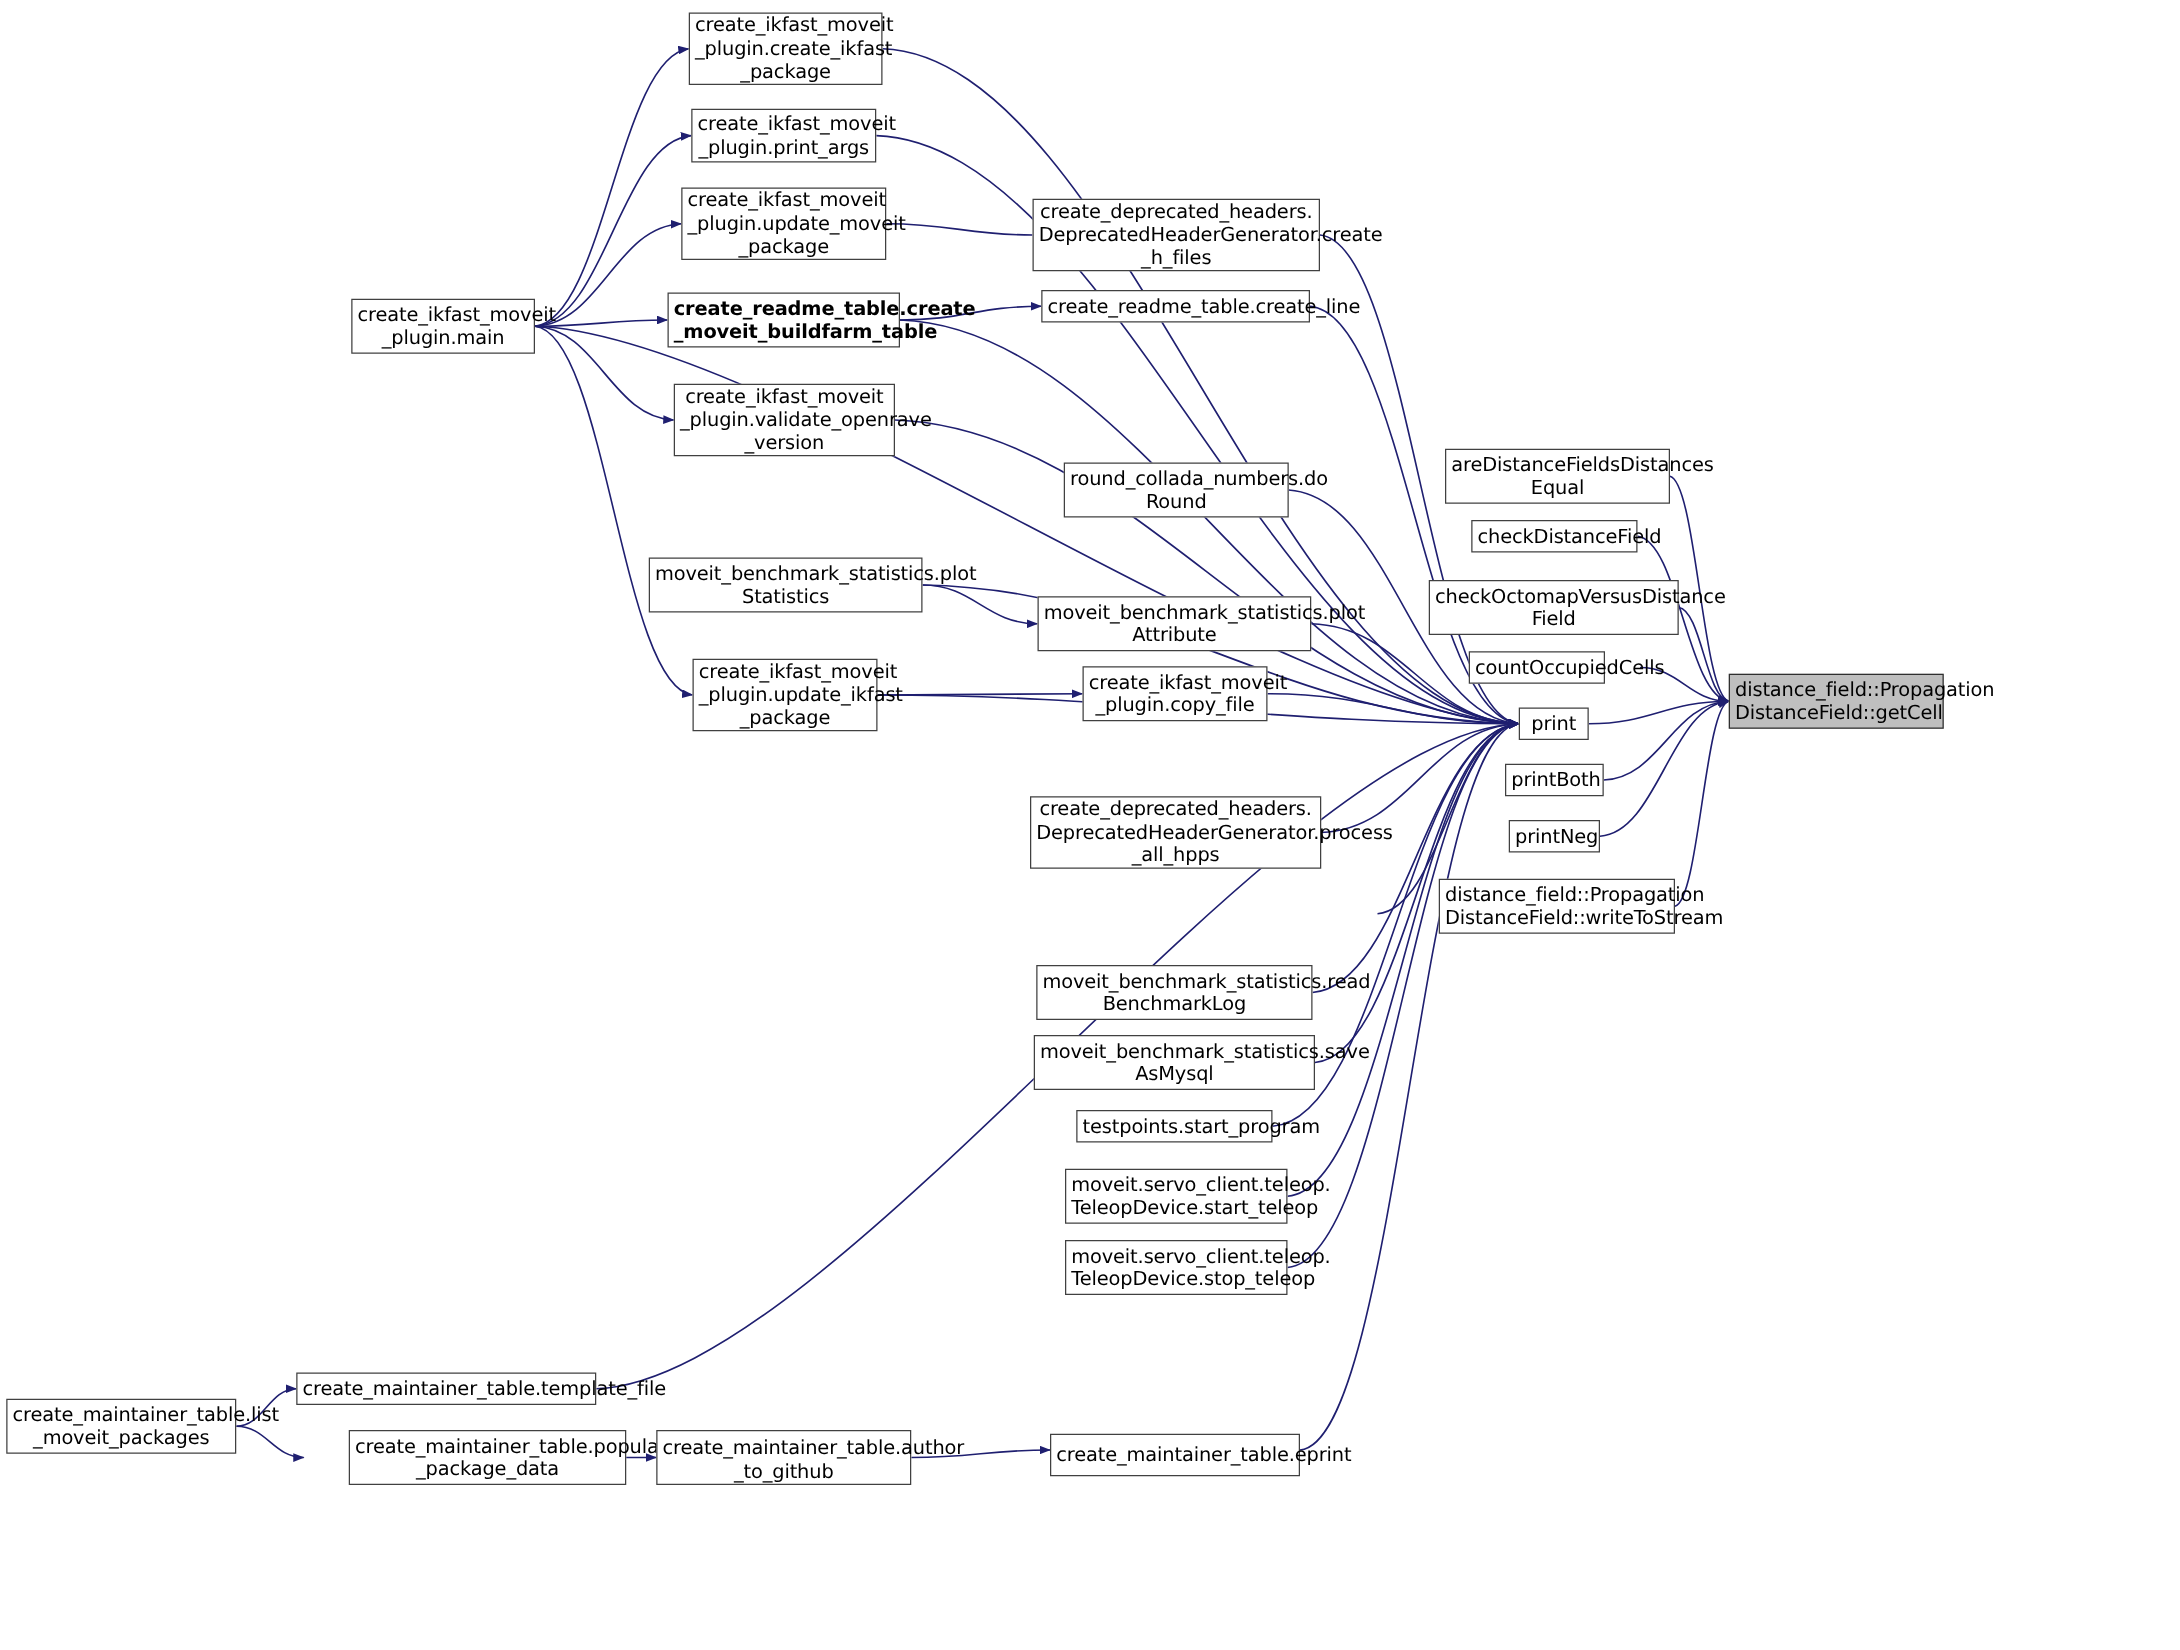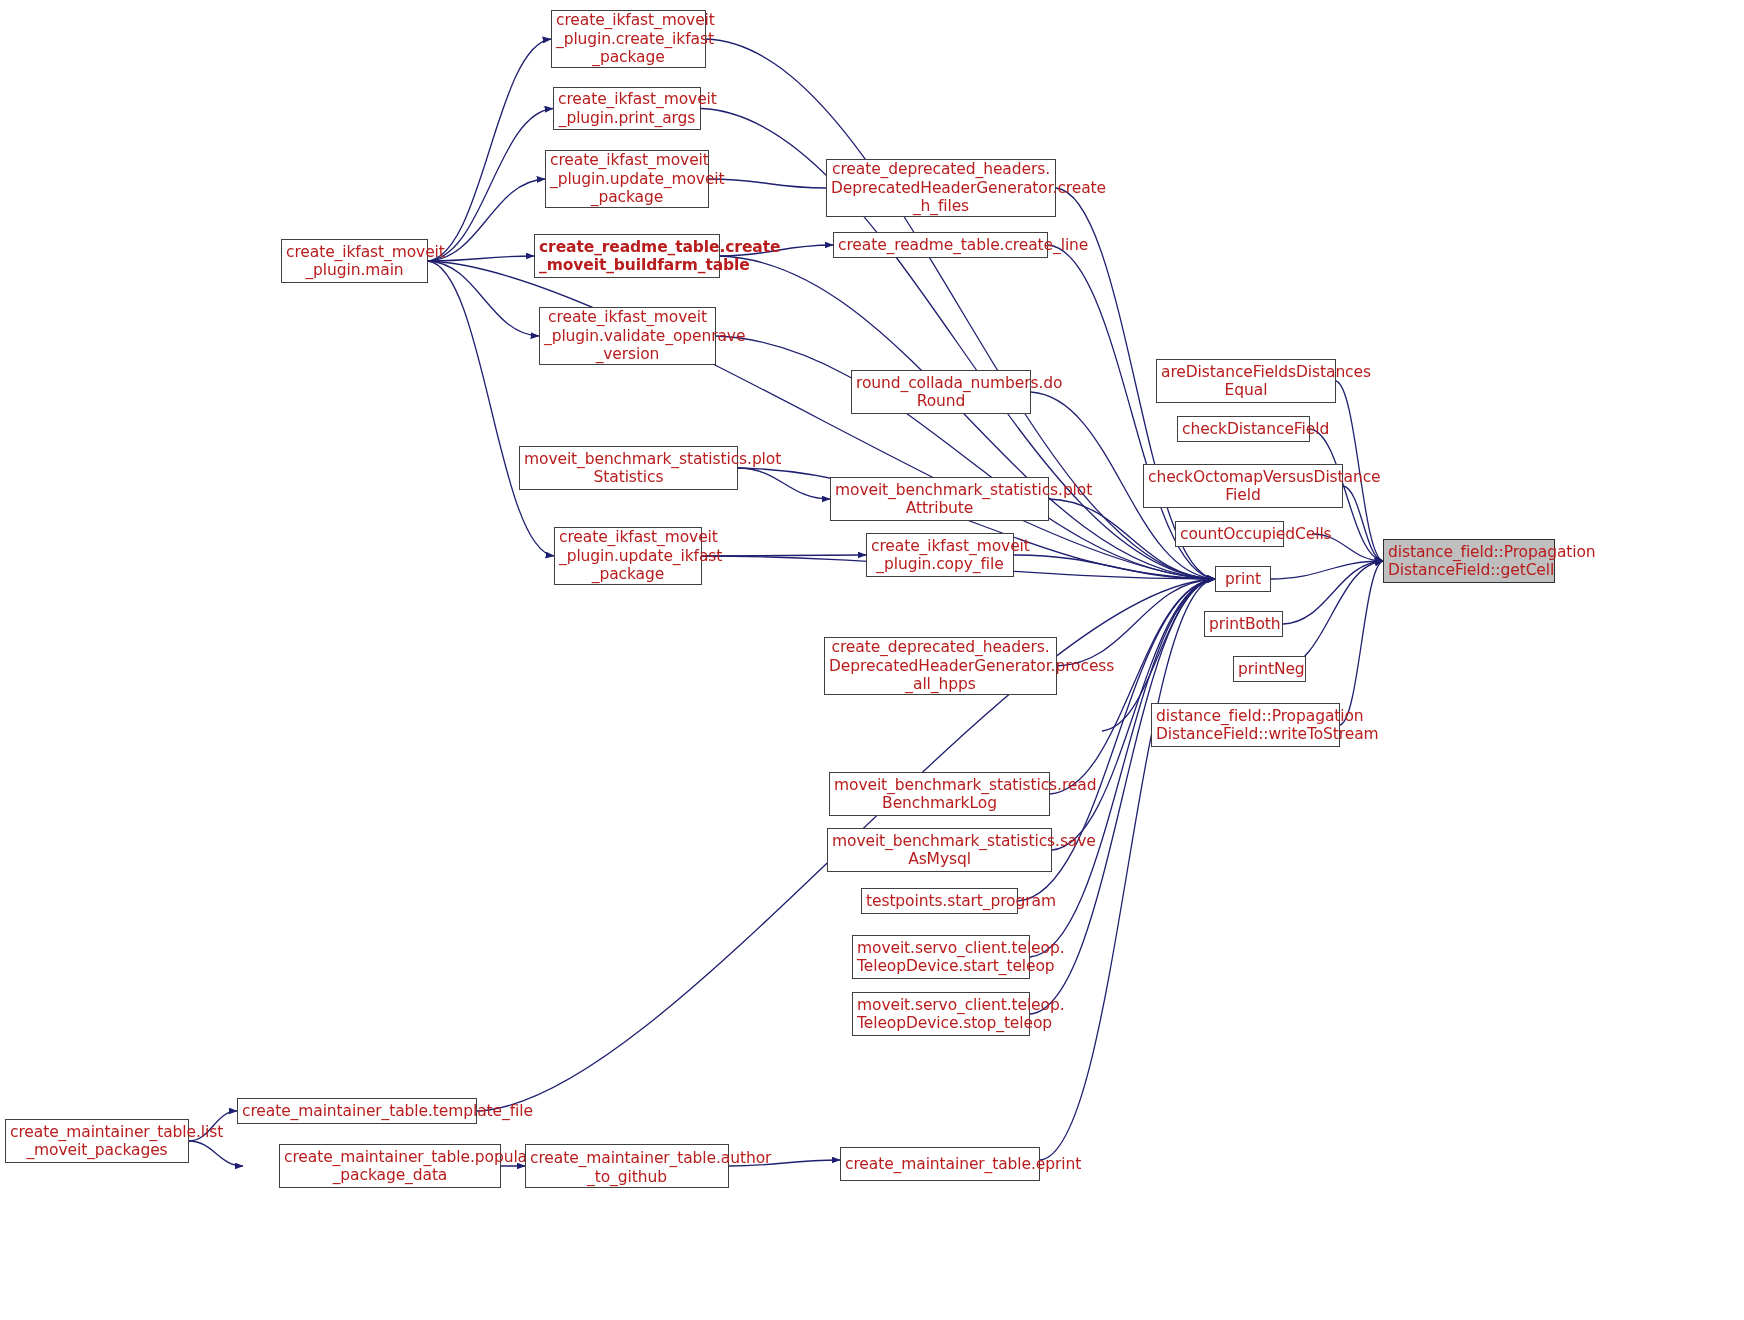--- a/index.html
+++ b/index.html
@@ -18,21 +18,21 @@
     position:absolute;
     left:0;top:0;
     width:1744px;height:1320px;
     pointer-events:none;
   }
   .node{
     position:absolute;
     box-sizing:border-box;
     border:1px solid #404040;
     background:#ffffff;
-    color:#b91c1c;
+    color:#000000;
     display:flex;
     align-items:center;
     justify-content:center;
     text-align:center;
     line-height:1.19;
     font-size:15.5px;
     letter-spacing:-0.1px;
     white-space:pre-line;
     padding:1px 4px;
     z-index:3;
@@ -136,21 +136,21 @@
     <div class="node" style="left: 1175px; top: 521px; width: 109px; height: 26px; text-align: right;"><span class="node-label">countOccupiedCells</span></div>
     <div class="node" style="left: 554px; top: 527px; width: 148px; height: 58px;"><span class="node-label">create_ikfast_moveit
 _plugin.update_ikfast
 _package</span></div>
     <div class="node" style="left: 866px; top: 533px; width: 148px; height: 44px;"><span class="node-label">create_ikfast_moveit
 _plugin.copy_file</span></div>
     <div class="node highlight" style="left: 1383px; top: 539px; width: 172px; height: 44px;"><span class="node-label">distance_field::Propagation
 DistanceField::getCell</span></div>
     <div class="node" style="left: 1215px; top: 566px; width: 56px; height: 26px;"><span class="node-label">print</span></div>
     <div class="node" style="left: 1204px; top: 611px; width: 79px; height: 26px;"><span class="node-label">printBoth</span></div>
-    <div class="node" style="left: 1207px; top: 656px; width: 73px; height: 26px; margin-left: 26px;"><span class="node-label">printNeg</span></div>
+    <div class="node" style="left: 1207px; top: 656px; width: 73px; height: 26px;"><span class="node-label">printNeg</span></div>
     <div class="node" style="left: 824px; top: 637px; width: 233px; height: 58px;"><span class="node-label">create_deprecated_headers.
 DeprecatedHeaderGenerator.process
 _all_hpps</span></div>
     <div class="node" style="left: 1151px; top: 703px; width: 189px; height: 44px;"><span class="node-label">distance_field::Propagation
 DistanceField::writeToStream</span></div>
     <div class="node" style="left: 829px; top: 772px; width: 221px; height: 44px;"><span class="node-label">moveit_benchmark_statistics.read
 BenchmarkLog</span></div>
     <div class="node" style="left: 827px; top: 828px; width: 225px; height: 44px;"><span class="node-label">moveit_benchmark_statistics.save
 AsMysql</span></div>
     <div class="node" style="left: 861px; top: 888px; width: 157px; height: 26px;"><span class="node-label">testpoints.start_program</span></div>

